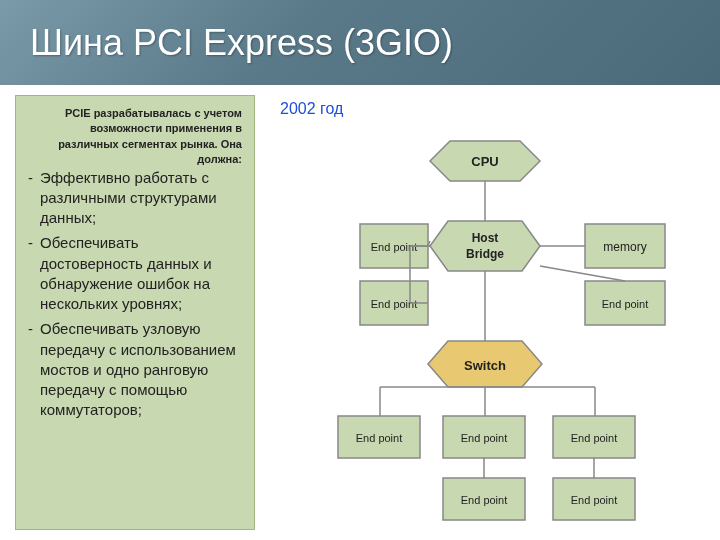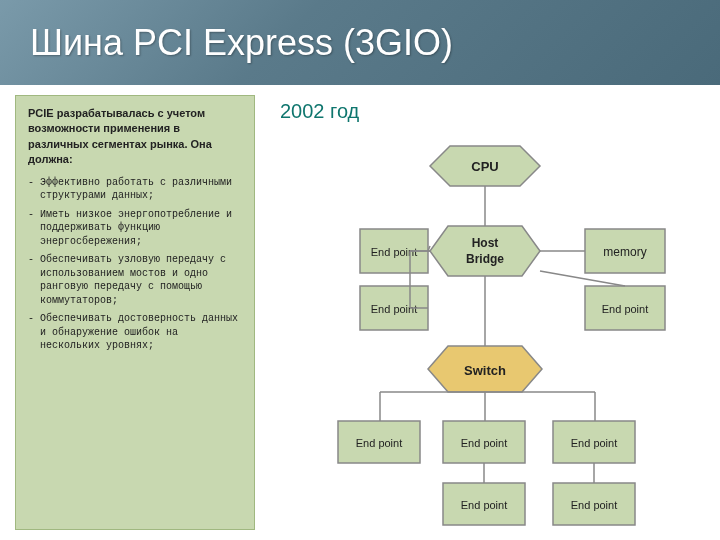--- a/index.html
+++ b/index.html
@@ -47,77 +47,76 @@
       background: #c8d8b0;
       border: 1px solid #a0b880;
       padding: 10px 12px;
       font-size: 11px;
       color: #222;
       line-height: 1.4;
     }
 
     .left-panel .intro {
       font-weight: bold;
-      margin-bottom: 8px;
+      margin-bottom: 0;
       font-size: 11px;
+      text-align: right;
     }
 
     .left-panel ul {
       list-style: none;
       padding: 0;
     }
 
     .left-panel ul li {
       padding-left: 12px;
       position: relative;
       margin-bottom: 5px;
-      font-size: 10px;
+      font-size: 15px;
       line-height: 1.35;
-      font-family: Liberation Mono, monospace;
     }
 
     .left-panel ul li::before {
       content: '-';
       position: absolute;
       left: 0;
     }
 
     
     .right-panel {
       flex: 1;
       display: flex;
       flex-direction: column;
       padding: 5px 5px 5px 10px;
     }
 
     .year-label {
-      font-size: 20px;
-      color: #0f766e;
+      font-size: 16px;
+      color: #1d4ed8;
       margin-bottom: 8px;
       font-weight: normal;
     }
   </style>
 </head>
 <body>
 
 <div class="slide">
 
   <div class="header">
     <h1 class="header-title">Шина PCI Express (3GIO)</h1>
   </div>
 
   <div class="content">
 
     <div class="left-panel">
       <p class="intro">PCIE разрабатывалась с учетом возможности применения в различных сегментах рынка. Она должна:</p>
       <ul>
         <li>Эффективно работать с различными структурами данных;</li>
-        <li>Иметь низкое энергопотребление и поддерживать функцию энергосбережения;</li>
+        <li>Обеспечивать достоверность данных и обнаружение ошибок на нескольких уровнях;</li>
         <li>Обеспечивать узловую передачу с использованием мостов и одно ранговую передачу с помощью коммутаторов;</li>
-        <li>Обеспечивать достоверность данных и обнаружение ошибок на нескольких уровнях;</li>
       </ul>
     </div>
 
     <div class="right-panel">
       <div class="year-label">2002 год</div>
 
       <div style="position:relative; flex:1; min-height:0;">
         <svg viewBox="0 0 410 400" width="410" height="400" style="position:absolute;top:0;left:0;">
 
           <polygon points="170,15 240,15 260,35 240,55 170,55 150,35" fill="#c8d8b0" stroke="#888" stroke-width="1.5"></polygon>

